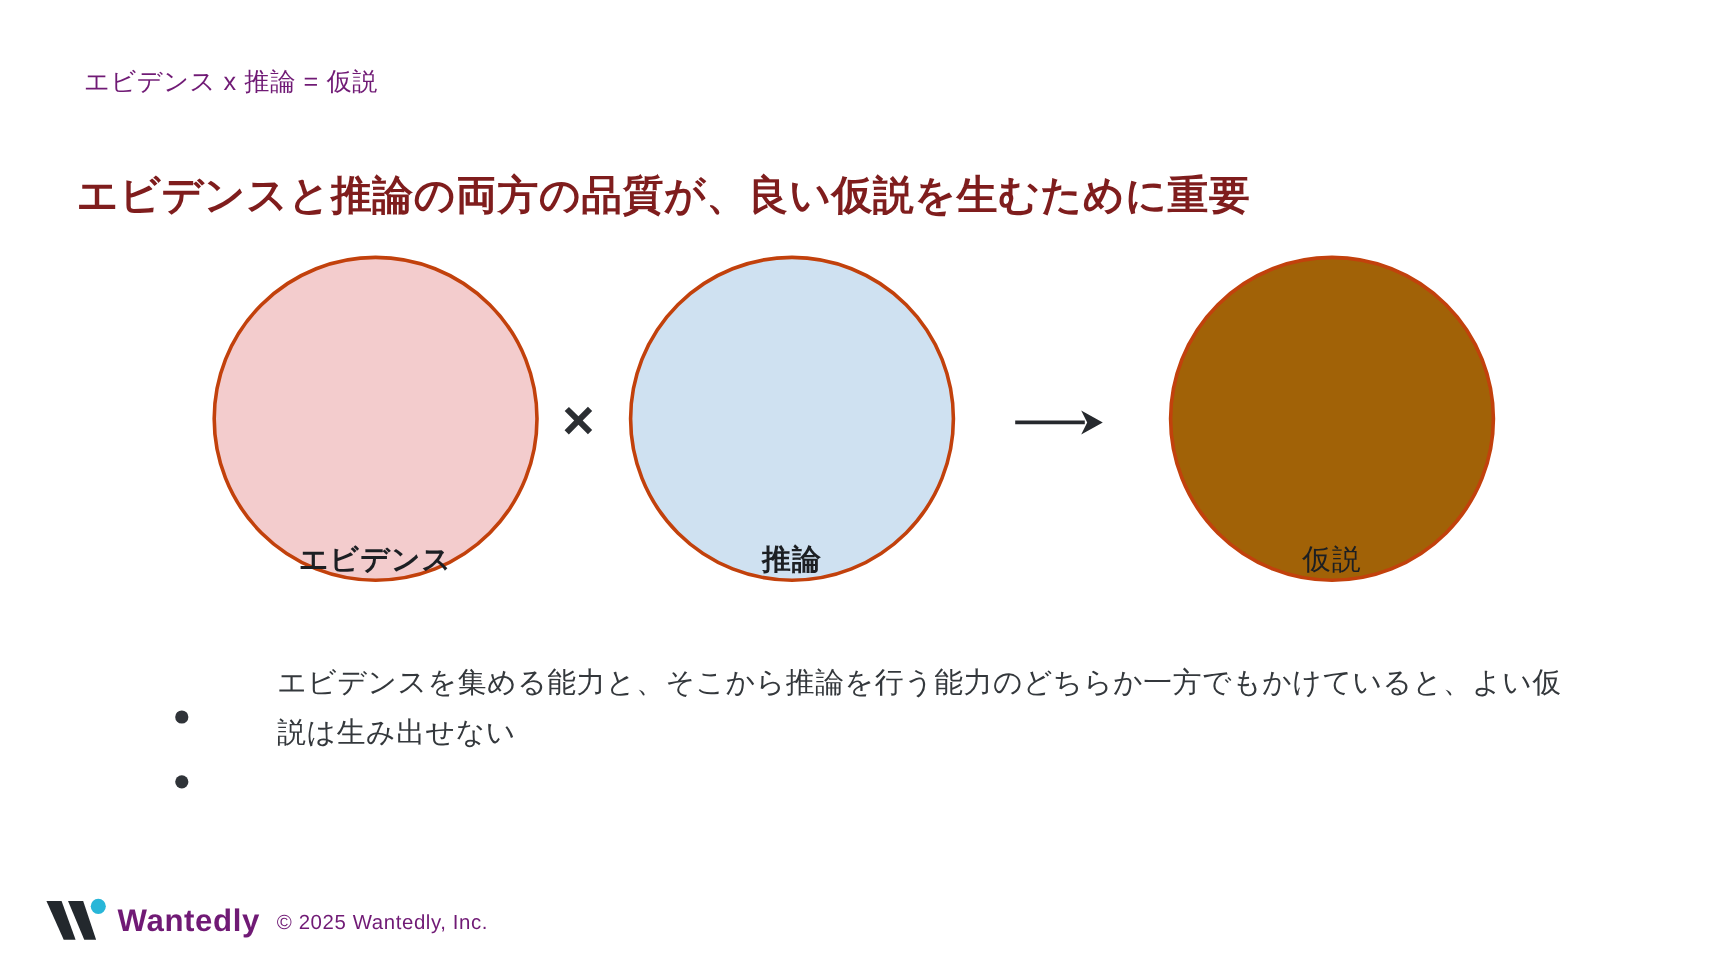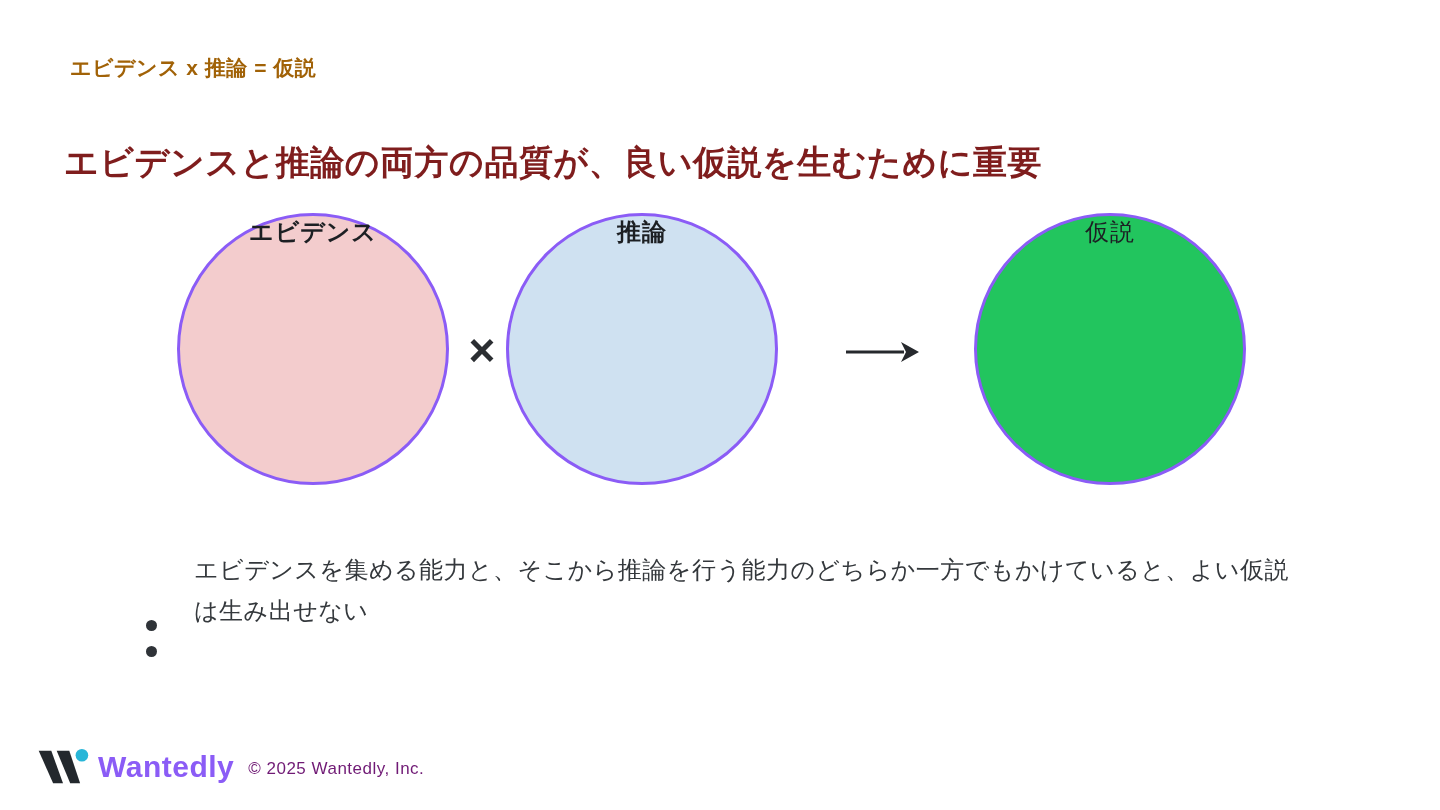--- a/index.html
+++ b/index.html
@@ -15,49 +15,49 @@
     position: relative;
     width: 1440px;
     height: 810px;
     background: #ffffff;
   }
   .kicker {
     position: absolute;
     left: 70px;
     top: 54px;
     font-size: 21px;
-    font-weight: 700;
-    color: #a16207;
+    font-weight: 400;
+    color: #701a75;
     letter-spacing: 0.5px;
     white-space: nowrap;
   }
   .title {
     position: absolute;
     left: 64px;
     top: 140px;
     font-size: 34px;
     font-weight: 600;
     color: #7f1d1d;
     letter-spacing: 0.5px;
     white-space: nowrap;
   }
   .circle {
     position: absolute;
     top: 213px;
     width: 272px;
     height: 272px;
-    border: 3px solid #8b5cf6;
+    border: 3px solid #c2410c;
     border-radius: 50%;
     box-sizing: border-box;
     display: flex;
-    align-items: flex-start;
+    align-items: flex-end;
     justify-content: center;
   }
   .circle-1 { left: 177px; }
-  .circle-2 { left: 506px; }
+  .circle-2 { left: 524px; }
   .circle-3 { left: 974px; background: #ffffff; }
   .circle-label {
     font-size: 24px;
     color: #1c1f23;
     letter-spacing: 1px;
     white-space: nowrap;
   }
   .bold-label { font-weight: 700; }
   .normal-label { font-weight: 400; }
   .multiply {
@@ -80,21 +80,22 @@
     height: 26px;
   }
   .bullets {
     position: absolute;
     left: 146px;
     top: 549px;
     width: 1160px;
   }
   .bullet-row {
     display: flex;
-    align-items: flex-end;
+    align-items: center;
+    gap: 37px;
   }
   .bullet-dot {
     flex: 0 0 11px;
     width: 11px;
     height: 11px;
     margin-top: 15px;
     margin-right: 37px;
     border-radius: 50%;
     background: #2f3338;
   }
@@ -110,23 +111,23 @@
     top: 746px;
     display: flex;
     align-items: center;
   }
   .logo-mark {
     width: 54px;
     height: 42px;
     margin-right: 8px;
   }
   .logo-word {
-    font-size: 30px;
+    font-size: 26px;
     font-weight: 700;
-    color: #8b5cf6;
+    color: #701a75;
     letter-spacing: 0.5px;
     margin-right: 14px;
   }
   .copyright {
     font-size: 17px;
     font-weight: 400;
     color: #701a75;
     letter-spacing: 0.5px;
     position: relative;
     top: 2px;
@@ -152,21 +153,21 @@
     <span class="circle-label bold-label">推論</span>
   </div>
 
   <div class="arrow-wrap">
     <svg width="76" height="26" viewBox="0 0 76 26">
       <line x1="1" y1="13" x2="59" y2="13" stroke="#26292d" stroke-width="3"></line>
       <polygon points="56,3 74,13 56,23 61,13" fill="#26292d"></polygon>
     </svg>
   </div>
 
-  <div class="circle circle-3" style="background-color: #22c55e; font-family: Liberation Serif, serif;">
+  <div class="circle circle-3" style="background-color: #a16207; font-family: Liberation Serif, serif;">
     <span class="circle-label normal-label">仮説</span>
   </div>
 
   <div class="bullets">
     <div class="bullet-row">
       <span class="bullet-dot"></span>
       <span class="bullet-text">エビデンスを集める能力と、そこから推論を行う能力のどちらか一方でもかけていると、よい仮説は生み出せない</span>
     </div>
     <div class="bullet-row">
       <span class="bullet-dot"></span>

